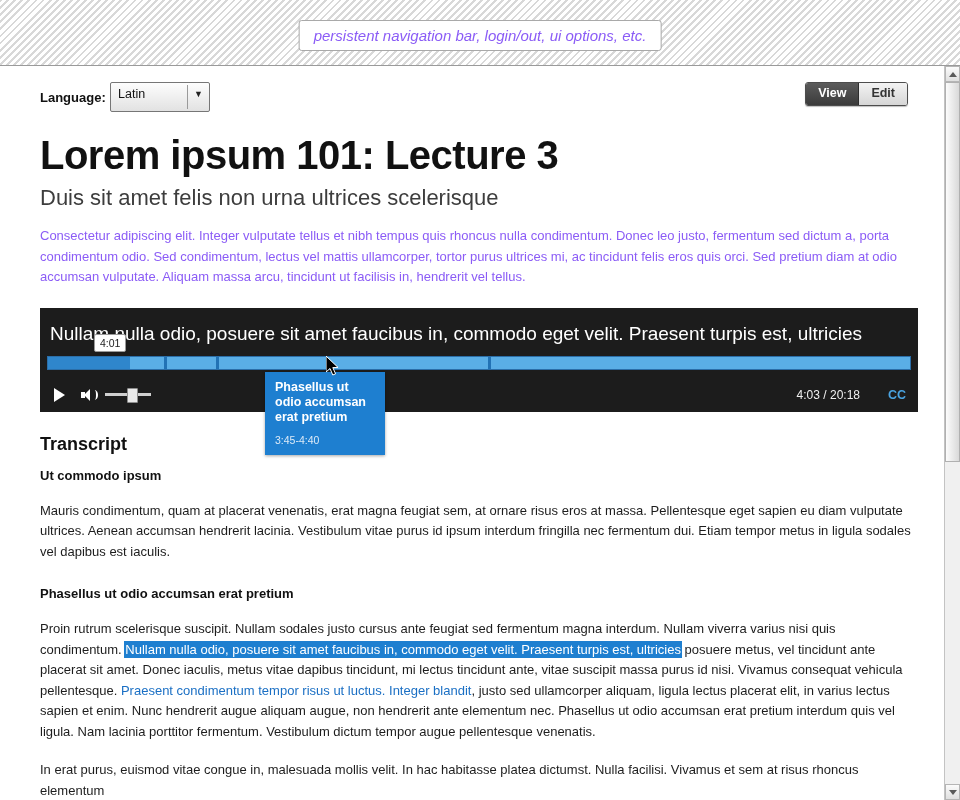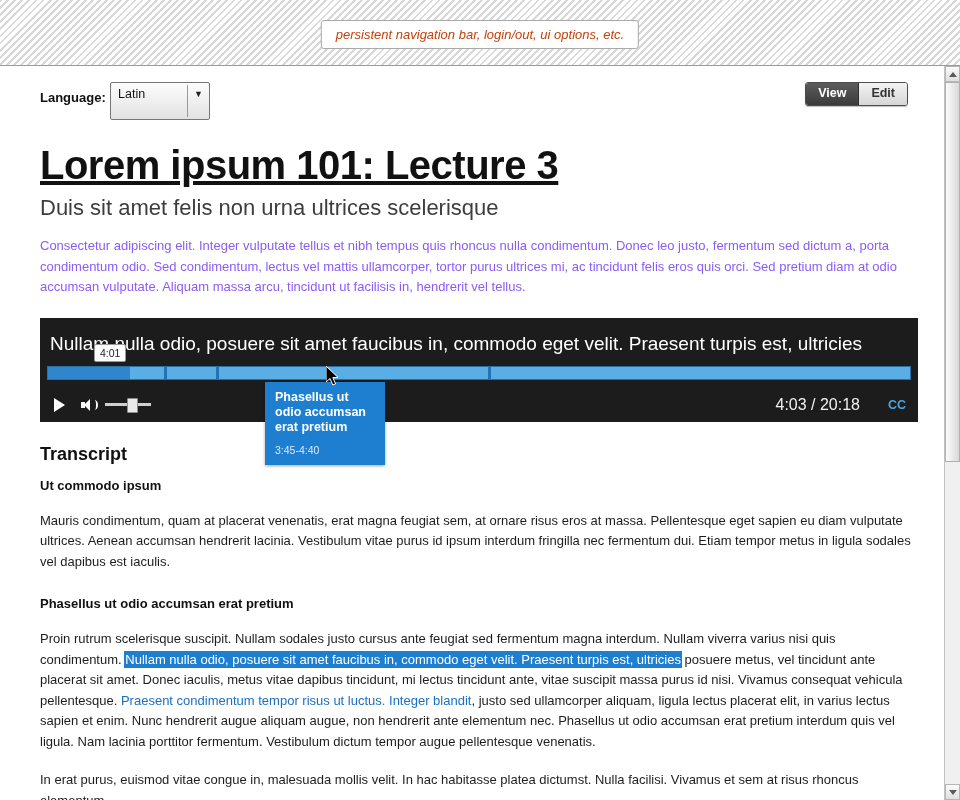--- a/index.html
+++ b/index.html
@@ -34,22 +34,22 @@
   .navbox {
     position: absolute;
     left: 50%;
     transform: translateX(-50%);
     top: 20px;
     background: #ffffff;
     border: 1px solid #a9a9a9;
     border-radius: 3px;
     padding: 6px 14px;
     font-style: italic;
-    font-size: 13px;
-    color: #c2410c;
+    font-size: 15px;
+    color: #8b5cf6;
     white-space: nowrap;
     text-align: right;
   }
 
   
   .page {
     position: relative;
     width: 960px;
     height: 734px;
     box-sizing: border-box;
@@ -76,21 +76,21 @@
     top: 8px;
     font-weight: bold;
     font-size: 13px;
     color: #111;
   }
   .lang-select {
     position: absolute;
     left: 70px;
     top: 0;
     width: 100px;
-    height: 38px;
+    height: 30px;
     border: 1px solid #767676;
     border-radius: 2px;
     background: linear-gradient(#fdfdfd, #e2e2e2);
     font-size: 12.5px;
     color: #111;
     line-height: 22px;
     padding-left: 7px;
     box-sizing: border-box;
   }
   .lang-select .caret {
@@ -133,27 +133,26 @@
     border-right: 1px solid #2e2e2e;
   }
   .ve-edit {
     background: linear-gradient(#f3f3f3, #d6d6d6);
     color: #333333;
     font-weight: bold;
   }
 
   
   h1.title {
-    margin: 26px 0 0 0;
+    margin: 16px 0 0 0;
     font-size: 40px;
     line-height: 46px;
     font-weight: bold;
     letter-spacing: -0.5px;
     color: #111111;
-    text-decoration: underline;
   }
   h2.subtitle {
     margin: 6px 0 12px 0;
     font-size: 22px;
     line-height: 28px;
     font-weight: normal;
     color: #3d3d3d;
   }
   p.intro {
     margin: 14px 0 0 0;
@@ -282,21 +281,21 @@
     width: 9px;
     height: 13px;
     background: #e9e9e9;
     border: 1px solid #8d8d8d;
     border-radius: 1px;
   }
   .time-display {
     position: absolute;
     right: 58px;
     color: #f0f0f0;
-    font-size: 16px;
+    font-size: 12px;
   }
   .cc-button {
     position: absolute;
     right: 12px;
     color: #4aa3e0;
     font-weight: bold;
     font-size: 12.5px;
   }
 
   

